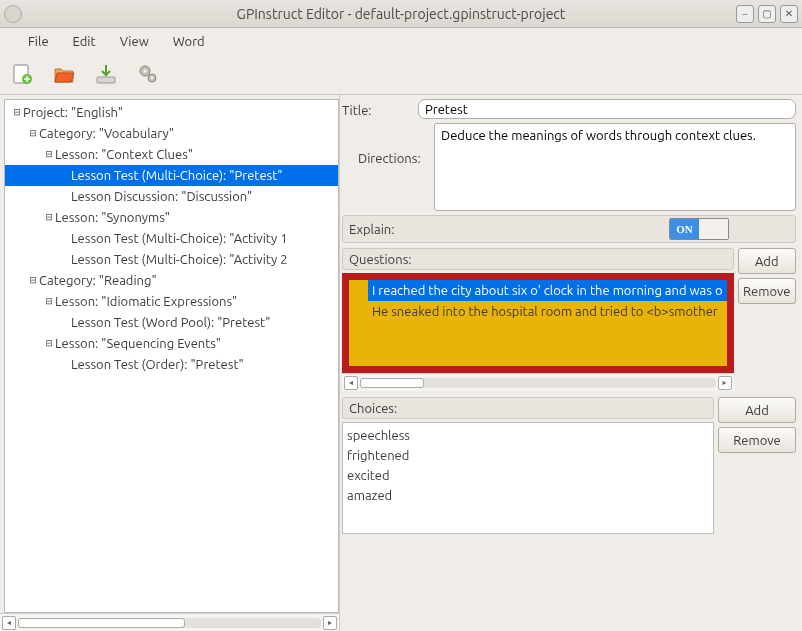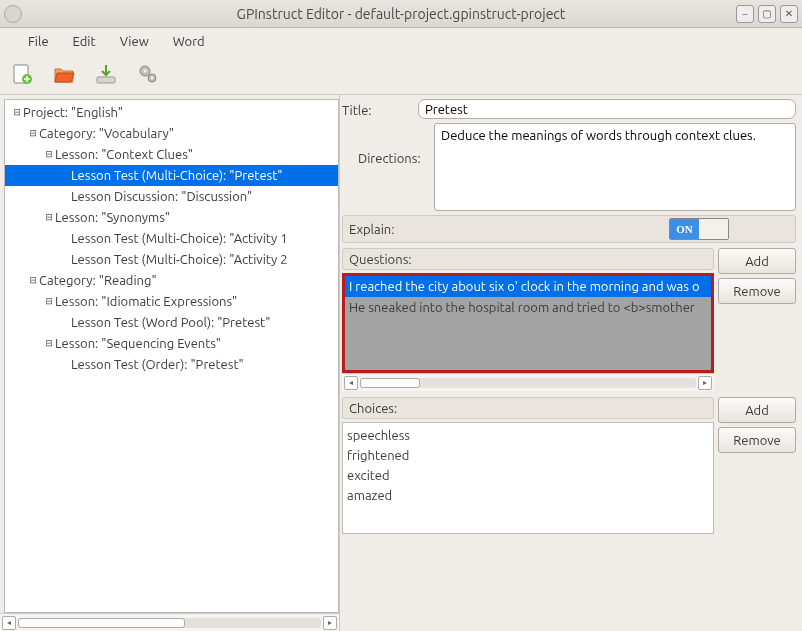--- a/index.html
+++ b/index.html
@@ -75,21 +75,21 @@
   flex:1; display:flex; flex-direction:column;
   padding: 4px 6px 4px 2px; overflow:hidden;
 }
 .formrow { display:flex; align-items:flex-start; margin-bottom:4px; }
 .formlabel { width:76px; padding-top:4px; color:#3c3c3c; }
 .textinput { flex:1; background:#fff; border:1px solid #b2ada6; border-radius:7px; height:20px; padding:2px 6px; font-family:inherit; font-size:13px;}
 .textarea { flex:1; background:#fff; border:1px solid #b2ada6; border-radius:3px; height:88px; padding:4px 6px; font-family:inherit; font-size:13px; resize:none;}
 .label-bar { background:#e9e4dd; border:1px solid #cfc9c2; border-radius:3px; padding:3px 6px; margin-bottom:3px;}
 .section { display:flex; gap:4px; }
 .list-area { flex:1; }
-.list-box { background:#a3a3a3; border:3px solid #b91c1c; height:100px; overflow:hidden;}
+.list-box { background:#eab308; border:7px solid #b91c1c; height:100px; overflow:hidden;padding-left:19px;}
 .list-row { height:21px; line-height:21px; padding:0 4px; white-space:nowrap; overflow:hidden;}
 .list-row.selected { background:#0070ea; color:#fff;}
 .choices-box { background:#fff; border:1px solid #bbb; height:112px; padding:2px 0;}
 .choice-row { height:20px; line-height:20px; padding:0 4px;}
 .btncol { display:flex; flex-direction:column; gap:4px; width:78px;}
 .btn { background:linear-gradient(#fcfbf9,#e9e4dd); border:1px solid #b0aaa2; border-radius:3px; height:26px; display:flex;align-items:center;justify-content:center;}
 .toggle { width:60px; height:22px; border:1px solid #888; border-radius:2px; display:flex; overflow:hidden;font-family:Liberation Serif, serif;}
 .toggle .on{flex:1; background:#3d8fe6; color:#fff; font-weight:bold; font-size:11px;display:flex;align-items:center;justify-content:center;}
 .toggle .off{flex:1; background:#f4f1ec;}
 .explain-row { display:flex; align-items:center; background:#e9e4dd; border:1px solid #cfc9c2; border-radius:3px; padding:2px 6px; margin-bottom:5px;}

